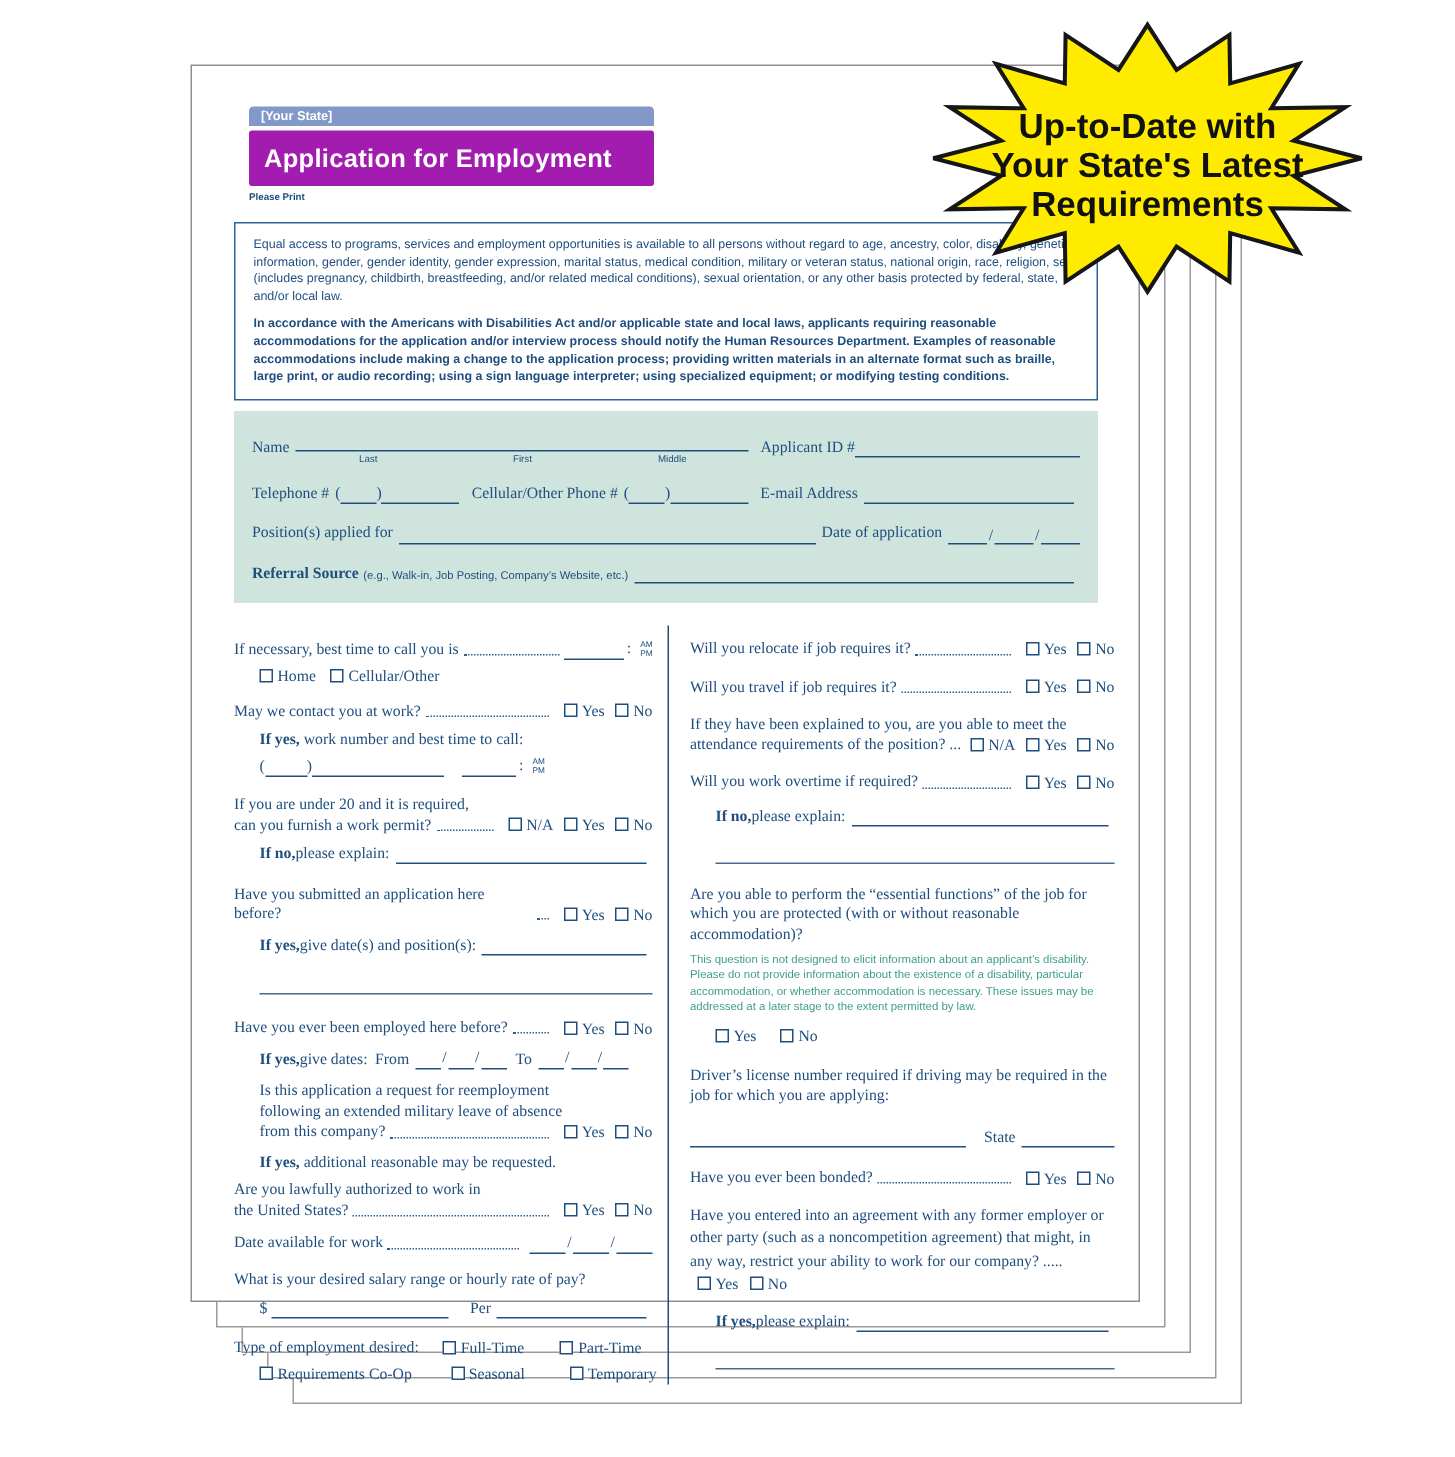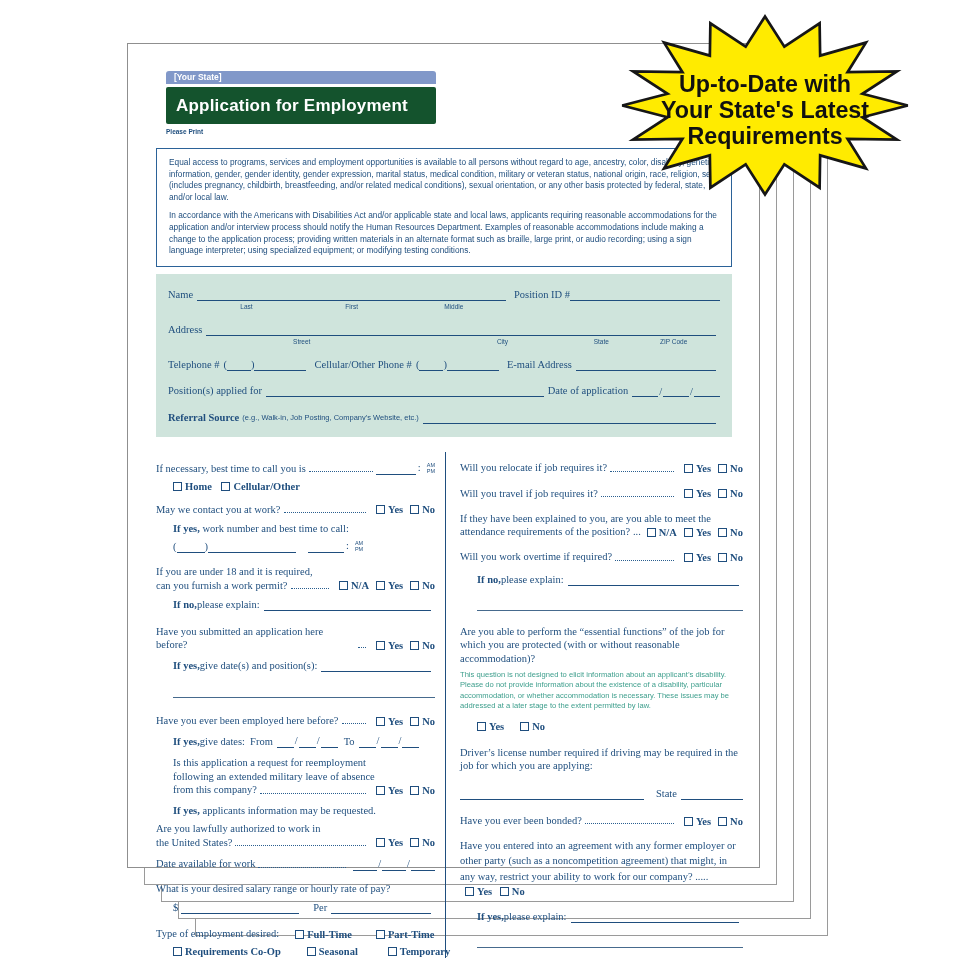--- a/index.html
+++ b/index.html
@@ -18,55 +18,55 @@
   .sheet.b2 { left:161px; top:77px; z-index:6; }
   .sheet.b3 { left:178px; top:94px; z-index:4; }
   .sheet.b4 { left:195px; top:111px; z-index:2; }
 
   .content { position:absolute; left:28px; right:27px; top:0; bottom:0; }
 
   
   .tagbar { margin:27px 0 0 10px; width:270px; height:13px; background:#8198C9;
             border-radius:3px 3px 0 0; color:#fff; font:bold 8.5px "Liberation Sans",sans-serif;
             line-height:13px; padding-left:8px; }
-  .titlebar { margin:3px 0 0 10px; width:270px; height:37px; background:#14532d;
+  .titlebar { margin:3px 0 0 10px; width:270px; height:37px; background:#a21caf;
               border-radius:2px; color:#fff; font:bold 17px "Liberation Sans",sans-serif;
               line-height:37px; padding-left:10px; letter-spacing:.2px; }
   .printnote { margin:4px 0 0 10px; font:bold 6.5px "Liberation Sans",sans-serif; color:#1F4E7E; }
 
   
   .notice { margin-top:13px; border:1.4px solid #2B6298; padding:8px 10px 9px 12px;
             font:8.3px/1.4 "Liberation Sans",sans-serif; color:#1F4E7E; }
   .notice p { margin:0; }
-  .notice p + p { margin-top:7px; }
+  .notice p + p { margin-top:7px;font-weight:bold; }
 
   
   .panel { margin-top:7px; background:#CFE4DC; padding:6px 12px 13px 12px; }
-  .prow { display:flex; align-items:flex-start; margin-top:15px; font-size:10.5px; }
+  .prow { display:flex; align-items:center; margin-top:15px; font-size:10.5px; }
   .prow .lbl { white-space:nowrap; line-height:1; padding-bottom:1px; }
   .wl { display:inline-block; border-bottom:1px solid #1F4E7E; height:11px; }
   .fill { flex:1 1 20px; border-bottom:1px solid #1F4E7E; height:11px; position:relative; margin:0 4px; }
   .subl { position:absolute; top:13px; font:6.5px "Liberation Sans",sans-serif; color:#1F4E7E; white-space:nowrap; }
   .gap8 { margin-left:8px; } .gap4 { margin-left:4px; }
   .hint { font:7.5px "Liberation Sans",sans-serif; padding-bottom:1px; margin-left:3px; white-space:nowrap; }
   .bold { font-weight:bold; }
   .name-row { margin-top:10px; }
   .sub-mb { margin-bottom:9px; }
 
   
   .cols { margin-top:15px; display:flex; align-items:stretch; font-size:10.5px; line-height:1.3; }
   .colL { width:289px; padding-right:10px; }
   .colR { flex:1; border-left:1.4px solid #1F4E7E; padding-left:14px; }
   .q { margin-top:9px; }
   .qrow { display:flex; align-items:flex-end; }
   .qrow .qt { white-space:nowrap; line-height:1.25; }
   .leader { flex:1 1 8px; min-width:8px; border-bottom:1.6px dotted #2A5E8F; margin:0 3px 3px 3px; }
   .ind { margin-left:17px; }
   .cbg { display:flex; align-items:flex-end; white-space:nowrap; }
-  .cb { white-space:nowrap; margin-left:7px; line-height:1.1;font-weight:bold; }
+  .cb { white-space:nowrap; margin-left:7px; line-height:1.1; }
   .box { width:9px; height:9px; border:1.2px solid #1F4E7E; display:inline-block; background:#fff;
          vertical-align:-1px; margin-right:3px; }
   .ampm { display:inline-flex; flex-direction:column; font:5.5px "Liberation Sans",sans-serif;
           line-height:1.2; margin:0 0 0 4px; }
   .colon { margin:0 2px; }
   .dg { display:inline-flex; align-items:flex-end; margin-left:4px; }
   .dg .sl { margin:0 1px; }
   .fineprint { margin-top:4px; font:7.6px/1.4 "Liberation Sans",sans-serif; color:#3D9E8C; }
   .cbl2 { display:inline-block; vertical-align:top; }
   .cbl2 span { display:block; }
@@ -101,33 +101,24 @@
       </div>
 
       <div class="panel">
         <div class="prow name-row">
           <span class="lbl">Name</span>
           <span class="fill sub-mb">
             <span class="subl" style="left:14%">Last</span>
             <span class="subl" style="left:48%">First</span>
             <span class="subl" style="left:80%">Middle</span>
           </span>
-          <span class="lbl gap4">Position ID #</span>
+          <span class="lbl gap4">Applicant ID #</span>
           <span class="wl" style="width:150px"></span>
         </div>
 
-        <div class="prow">
-          <span class="lbl">Address</span>
-          <span class="fill sub-mb">
-            <span class="subl" style="left:17%">Street</span>
-            <span class="subl" style="left:57%">City</span>
-            <span class="subl" style="left:76%">State</span>
-            <span class="subl" style="left:89%">ZIP Code</span>
-          </span>
-        </div>
 
         <div class="prow">
           <span class="lbl">Telephone #</span>
           <span class="lbl gap4">(</span>
           <span class="wl" style="width:24px"></span>
           <span class="lbl">)</span>
           <span class="wl" style="width:52px"></span>
           <span class="lbl gap8">Cellular/Other Phone #</span>
           <span class="lbl gap4">(</span>
           <span class="wl" style="width:24px"></span>
@@ -197,21 +188,21 @@
             <span class="wl" style="width:88px"></span>
             <span class="wl" style="width:36px;margin-left:12px"></span>
             <span class="colon">:</span>
             <span class="ampm">
                 <span>AM</span>
                 <span>PM</span>
               </span>
           </div>
 
           <div class="q" style="margin-top:12px">
-            <div>If you are under 18 and it is required,</div>
+            <div>If you are under 20 and it is required,</div>
             <div class="qrow">
               <span class="qt">can you furnish a work permit?</span>
               <span class="leader"></span>
               <span class="cbg">
                 <span class="cb"><span class="box"></span><span>N/A</span></span>
                 <span class="cb"><span class="box"></span><span>Yes</span></span>
                 <span class="cb"><span class="box"></span><span>No</span></span>
               </span>
             </div>
           </div>
@@ -275,21 +266,21 @@
               <span class="qt">from this company?</span>
               <span class="leader"></span>
               <span class="cbg">
                 <span class="cb"><span class="box"></span><span>Yes</span></span>
                 <span class="cb"><span class="box"></span><span>No</span></span>
               </span>
             </div>
           </div>
 
           <div class="q ind" style="margin-top:7px">
-            <span class="bold">If yes,</span><span> applicants information may be requested.</span>
+            <span class="bold">If yes,</span><span> additional reasonable may be requested.</span>
           </div>
 
           <div class="q" style="margin-top:5px">
             <div>Are you lawfully authorized to work in</div>
             <div class="qrow">
               <span class="qt">the United States?</span>
               <span class="leader"></span>
               <span class="cbg">
                 <span class="cb"><span class="box"></span><span>Yes</span></span>
                 <span class="cb"><span class="box"></span><span>No</span></span>

